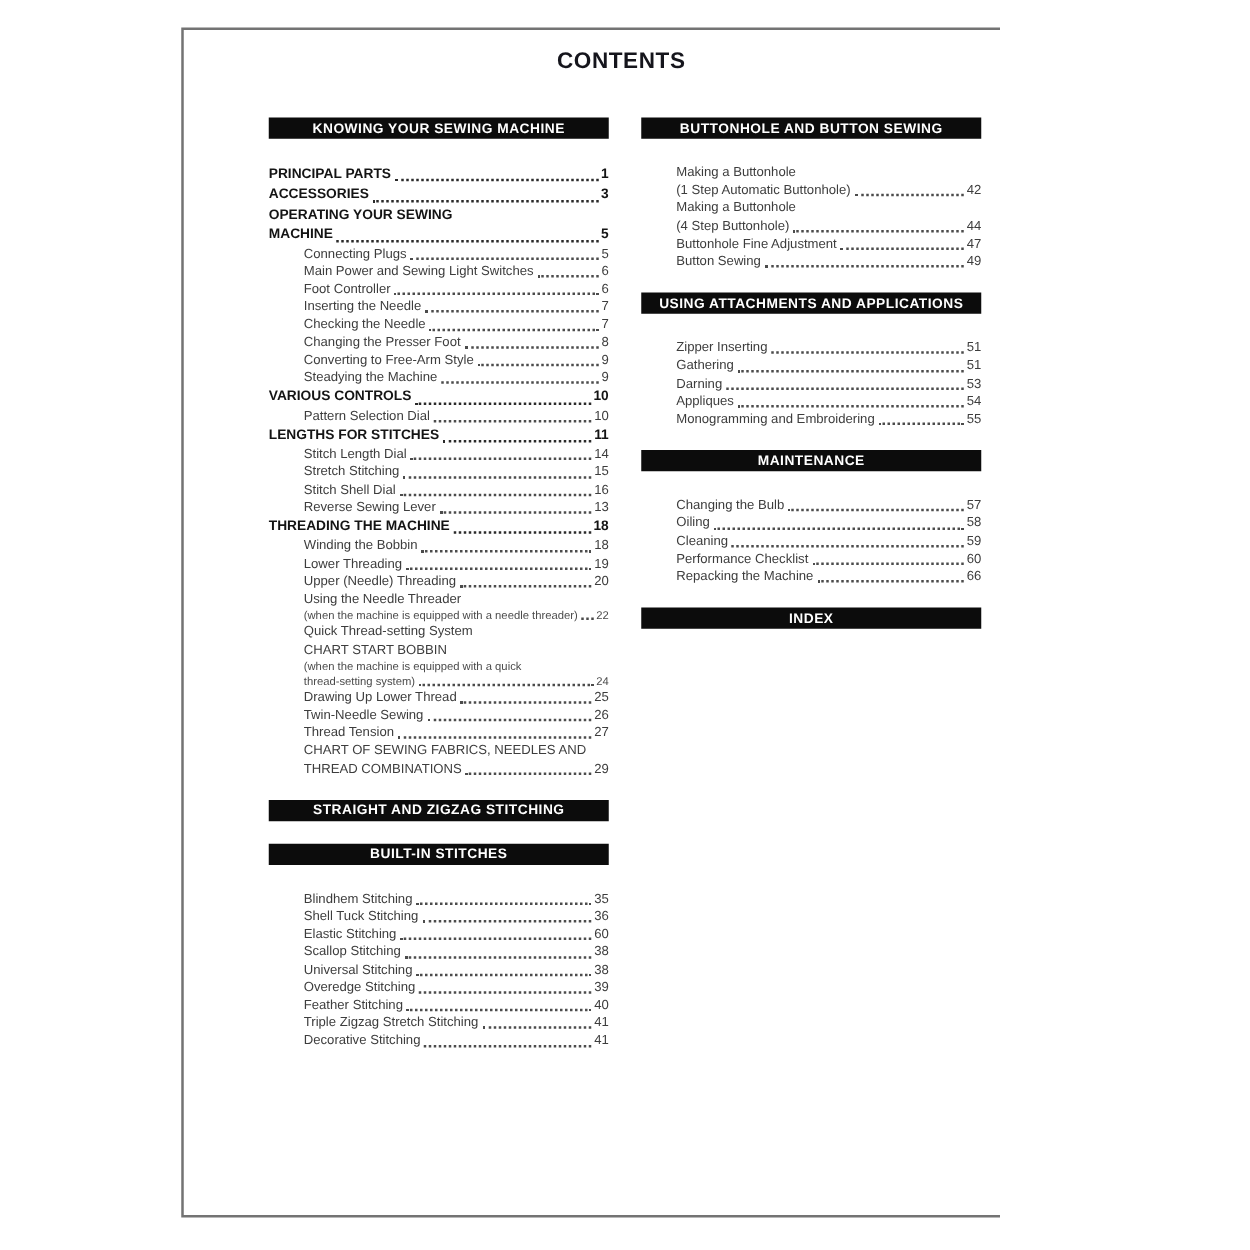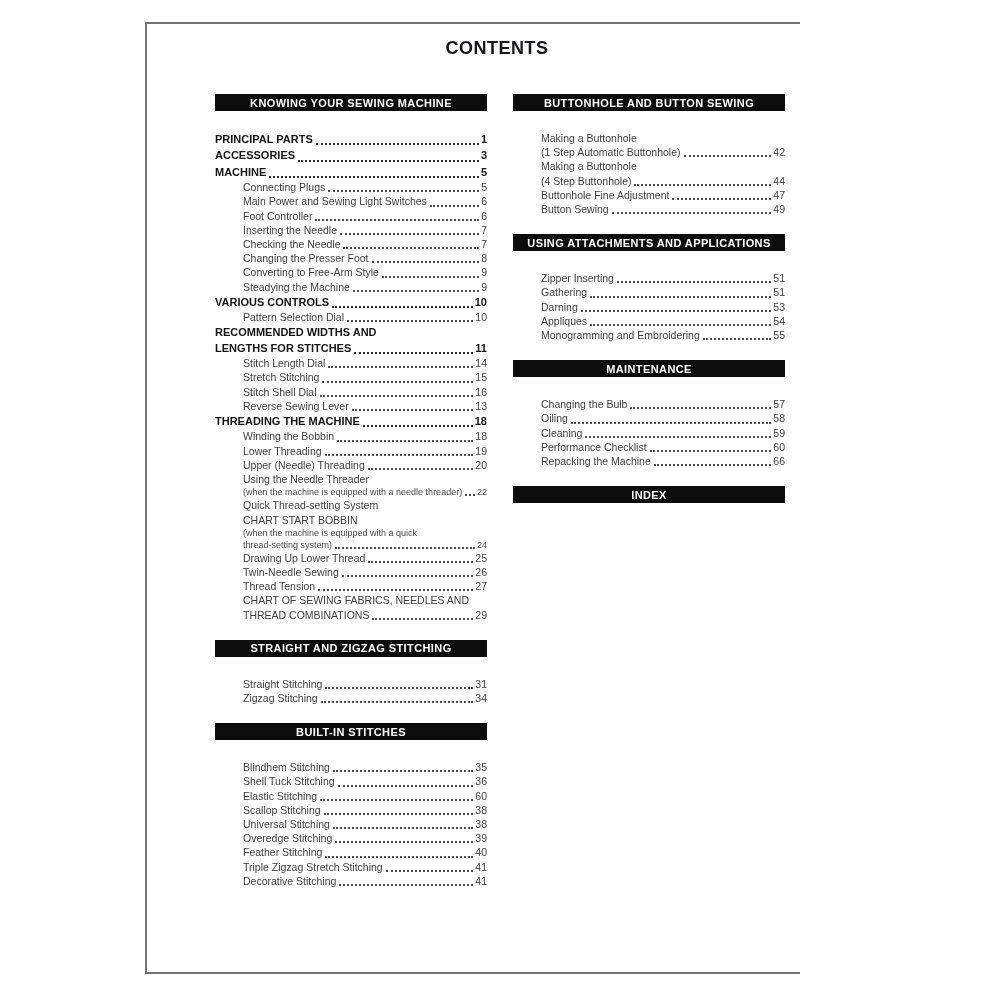--- a/index.html
+++ b/index.html
@@ -70,20 +70,23 @@
             </div>
             <div class="entry e-bold">
               <div class="line">
                 <span class="t">ACCESSORIES</span>
                 <span class="leader"></span>
                 <span class="pg">3</span>
               </div>
             </div>
             <div class="entry e-bold">
               <div class="line">
+                <span class="t">OPERATING YOUR SEWING</span>
+              </div>
+              <div class="line">
                 <span class="t">MACHINE</span>
                 <span class="leader"></span>
                 <span class="pg">5</span>
               </div>
             </div>
             <div class="entry e-sub">
               <div class="line">
                 <span class="t">Connecting Plugs</span>
                 <span class="leader"></span>
                 <span class="pg">5</span>
@@ -146,23 +149,20 @@
               </div>
             </div>
             <div class="entry e-sub">
               <div class="line">
                 <span class="t">Pattern Selection Dial</span>
                 <span class="leader"></span>
                 <span class="pg">10</span>
               </div>
             </div>
             <div class="entry e-bold">
-              <div class="line">
-                <span class="t">RECOMMENDED WIDTHS AND</span>
-              </div>
               <div class="line">
                 <span class="t">LENGTHS FOR STITCHES</span>
                 <span class="leader"></span>
                 <span class="pg">11</span>
               </div>
             </div>
             <div class="entry e-sub">
               <div class="line">
                 <span class="t">Stitch Length Dial</span>
                 <span class="leader"></span>
@@ -272,36 +272,20 @@
               <div class="line">
                 <span class="t">THREAD COMBINATIONS</span>
                 <span class="leader"></span>
                 <span class="pg">29</span>
               </div>
             </div>
           </div>
         </div>
         <div class="section">
           <div class="bar">STRAIGHT AND ZIGZAG STITCHING</div>
-          <div class="entries">
-            <div class="entry e-sub">
-              <div class="line">
-                <span class="t">Straight Stitching</span>
-                <span class="leader"></span>
-                <span class="pg">31</span>
-              </div>
-            </div>
-            <div class="entry e-sub">
-              <div class="line">
-                <span class="t">Zigzag Stitching</span>
-                <span class="leader"></span>
-                <span class="pg">34</span>
-              </div>
-            </div>
-          </div>
         </div>
         <div class="section">
           <div class="bar">BUILT-IN STITCHES</div>
           <div class="entries">
             <div class="entry e-sub">
               <div class="line">
                 <span class="t">Blindhem Stitching</span>
                 <span class="leader"></span>
                 <span class="pg">35</span>
               </div>

